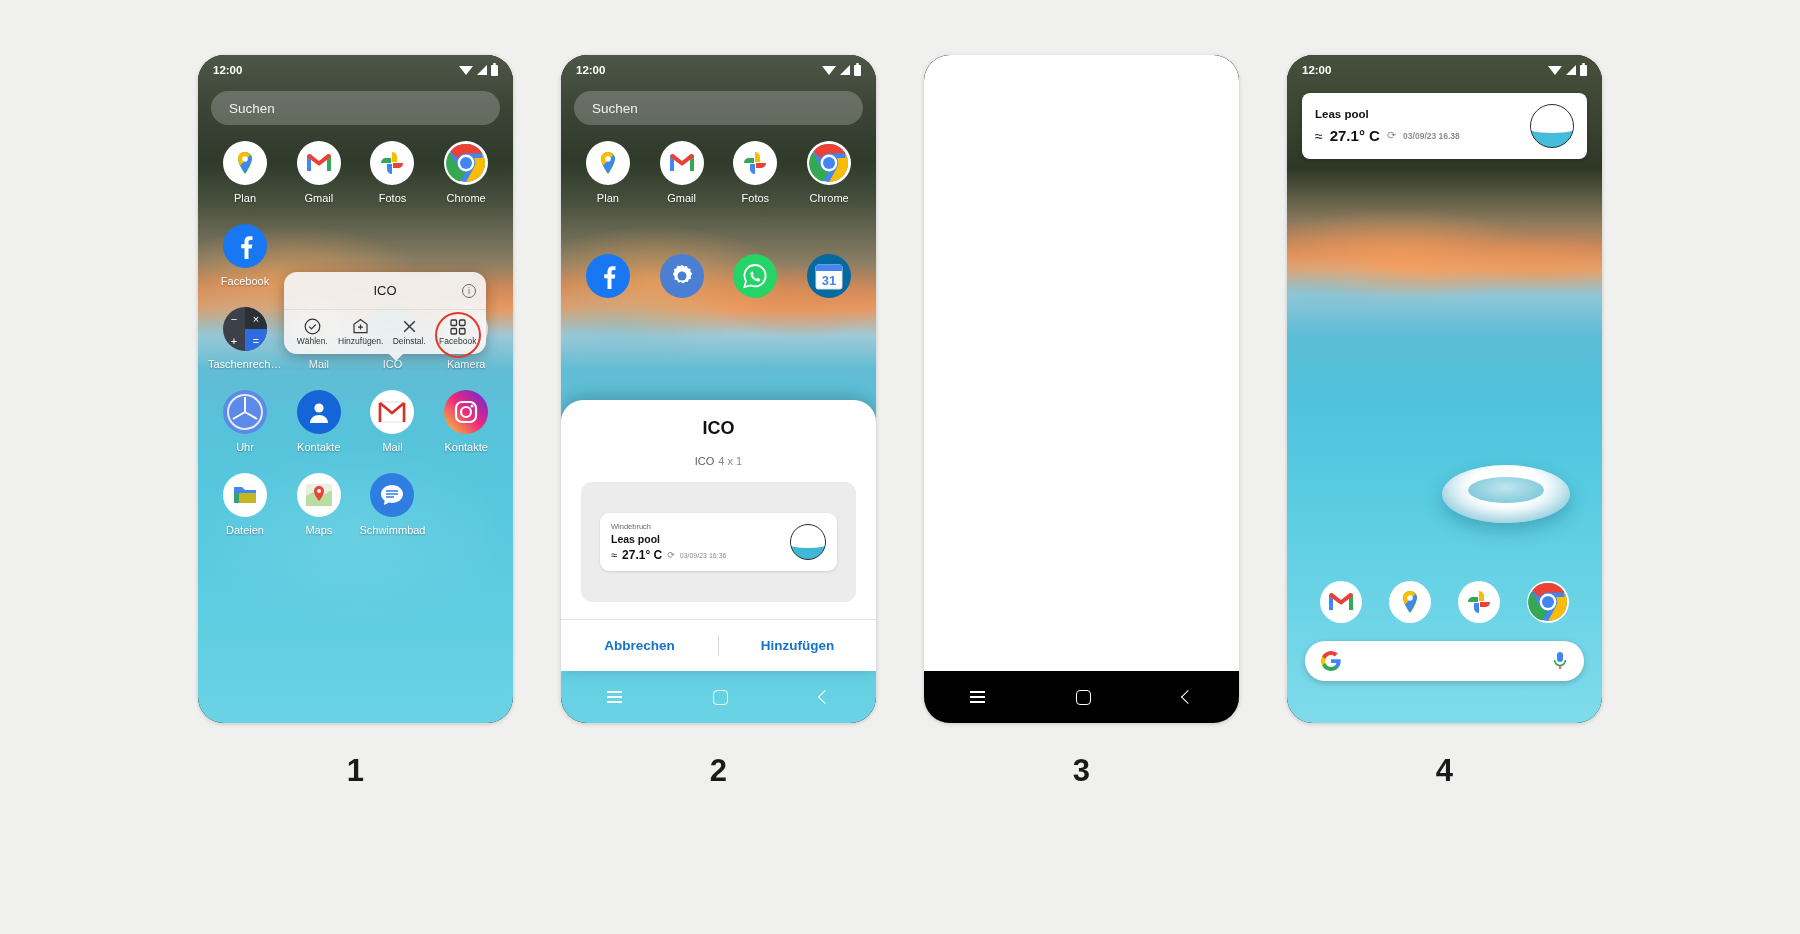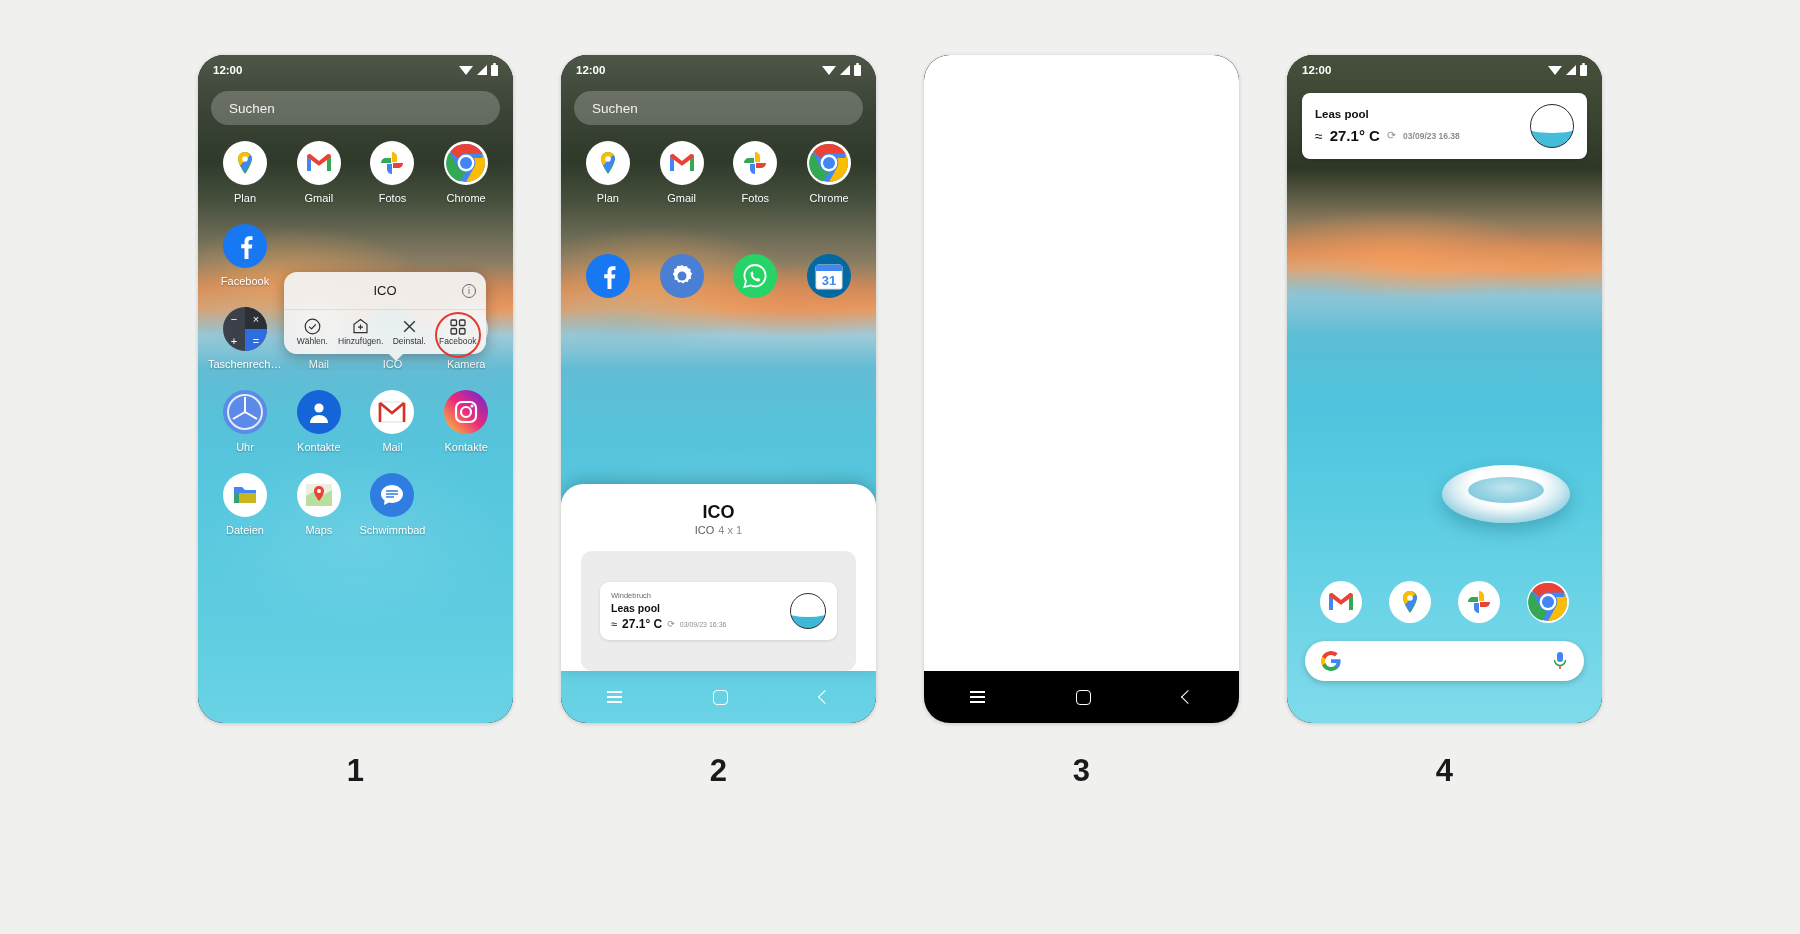--- a/index.html
+++ b/index.html
@@ -206,21 +206,21 @@
     z-index: 20;
     box-shadow: 0 -3px 16px rgba(0,0,0,0.22);
     padding-top: 18px;
   }
   .sheet-title {
     text-align: center;
     font-size: 18px; font-weight: bold; color: #111;
   }
   .sheet-sub {
     text-align: center;
-    margin-top: 1px;
+    margin-top: 16px;
     font-size: 11px; color: #5c5c5c;
   }
   .sheet-sub .dim { color: #8a8a8a; margin-left: 4px; }
   .sheet-preview {
     margin: 15px 20px 0;
     height: 120px;
     background: #ececec;
     border-radius: 11px;
     display: flex; align-items: center;
     padding: 0 19px;
@@ -772,20 +772,25 @@
               <div class="iw-row">
                 <span class="iw-wave">≈</span>
                 <span class="iw-temp">27.1° C</span>
                 <span class="iw-sync">⟳</span>
                 <span class="iw-time">03/09/23 16:36</span>
               </div>
             </div>
             <div class="iw-badge"></div>
           </div>
         </div>
+        <div class="sheet-footer">
+          <div class="sheet-btn">Abbrechen</div>
+          <div class="sheet-div"></div>
+          <div class="sheet-btn">Hinzufügen</div>
+        </div>
       </div>
 
       <div class="navbar on-wall">
         <span class="nv-lines">
             <i></i>
             <i></i>
             <i></i>
           </span>
         <span class="nv-sq"></span>
         <span class="nv-back"></span>

